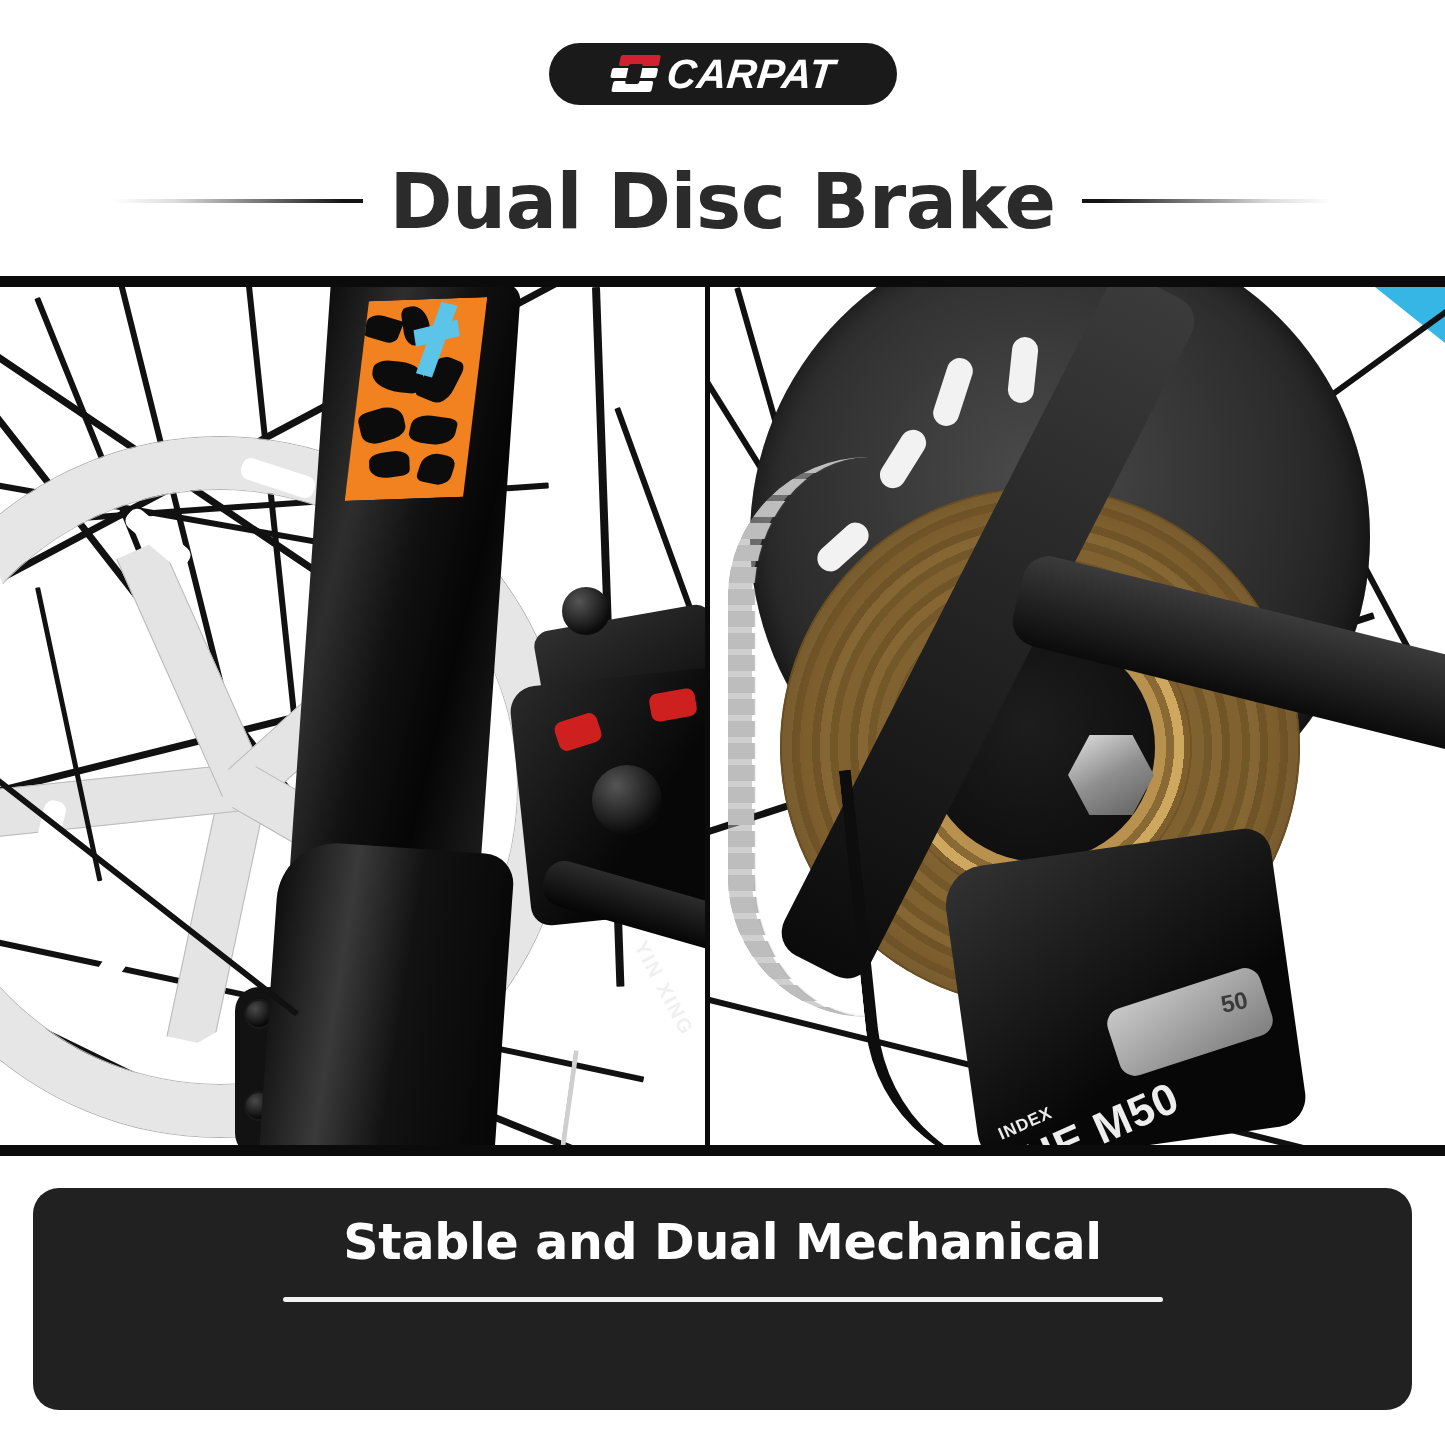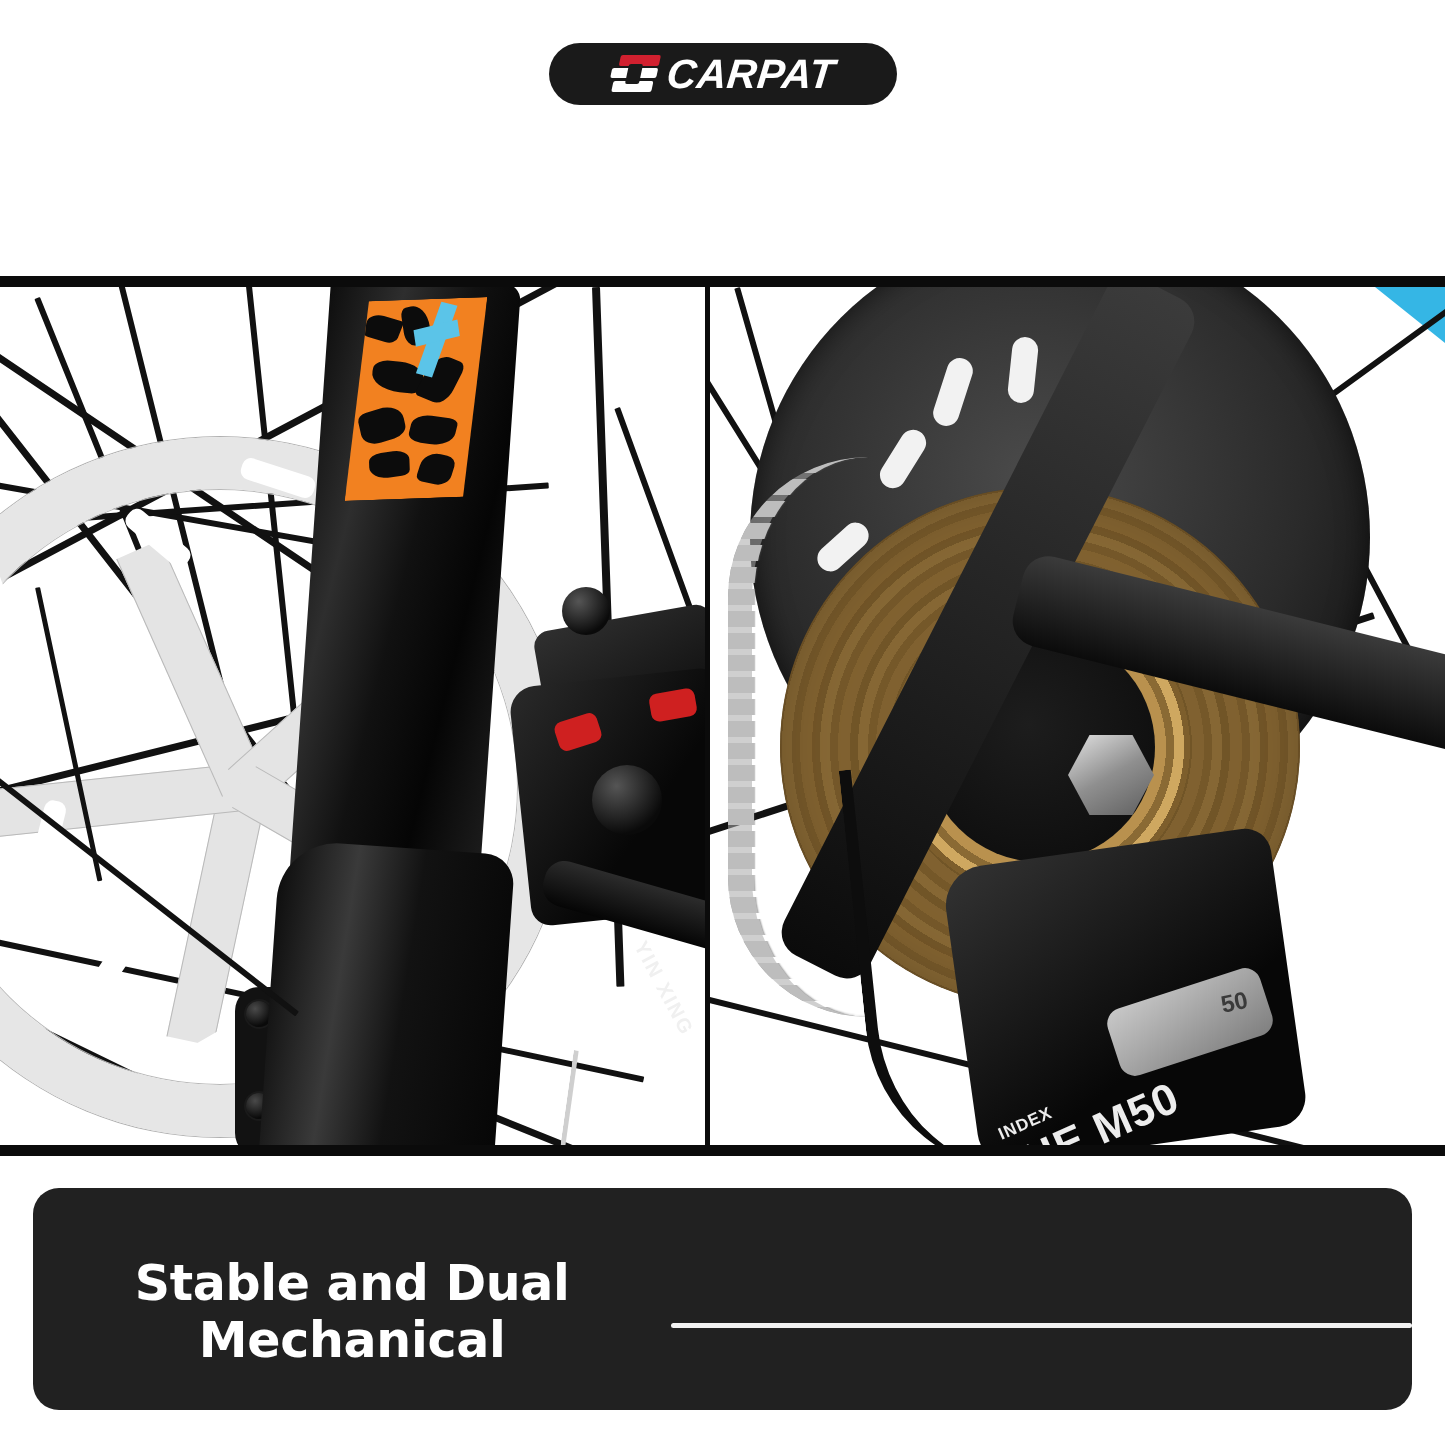--- a/index.html
+++ b/index.html
@@ -189,21 +189,21 @@
   .cable2{
     position:absolute;left:150px;top:470px;width:230px;height:420px;border-left:12px solid #0d0d0d;
     border-radius:0 0 0 160px;transform:rotate(-6deg);
   }
   .blue-tip{position:absolute;right:0;top:0;width:70px;height:56px;background:#35b6e5;clip-path:polygon(100% 0,100% 100%,0 0);}
 
   
   .caption{
     position:absolute;left:33px;top:1188px;width:1379px;height:222px;
     background:#212121;border-radius:26px;box-sizing:border-box;
-    display:flex;flex-direction:row;align-items:center;
+    display:flex;flex-direction:column;align-items:center;
     padding-top:26px;
   }
   .caption-line{
     color:#ffffff;font-size:49px;font-weight:bold;line-height:1.17;text-align:center;
     font-family:"DejaVu Sans", sans-serif;letter-spacing:-0.3px;
   }
   .caption-rule{
     margin-top:26px;width:880px;height:5px;background:#f2f2f2;border-radius:3px;
   }
 </style>
@@ -219,20 +219,25 @@
           <i class="lm2"></i>
           <i class="lm3"></i>
           <i class="lm-cut"></i>
       </span>
       <span class="logo-text">
         <span>CARPAT</span>
       </span>
     </div>
   </div>
 
+  <div class="title-row">
+    <span class="rule left"></span>
+    <span class="title-text">Dual Disc Brake</span>
+    <span class="rule right"></span>
+  </div>
 
   <div class="photo-strip">
 
     <div class="pane pane-left">
 
       <div class="spoke" style="left:-40px;top:40px;width:560px;height:7px;transform:rotate(34deg);"></div>
       <div class="spoke" style="left:-30px;top:90px;width:620px;height:7px;transform:rotate(52deg);"></div>
       <div class="spoke" style="left:40px;top:10px;width:520px;height:6px;transform:rotate(68deg);"></div>
       <div class="spoke" style="left:-60px;top:320px;width:700px;height:7px;transform:rotate(-28deg);"></div>
       <div class="spoke" style="left:-80px;top:520px;width:760px;height:7px;transform:rotate(-14deg);"></div>

